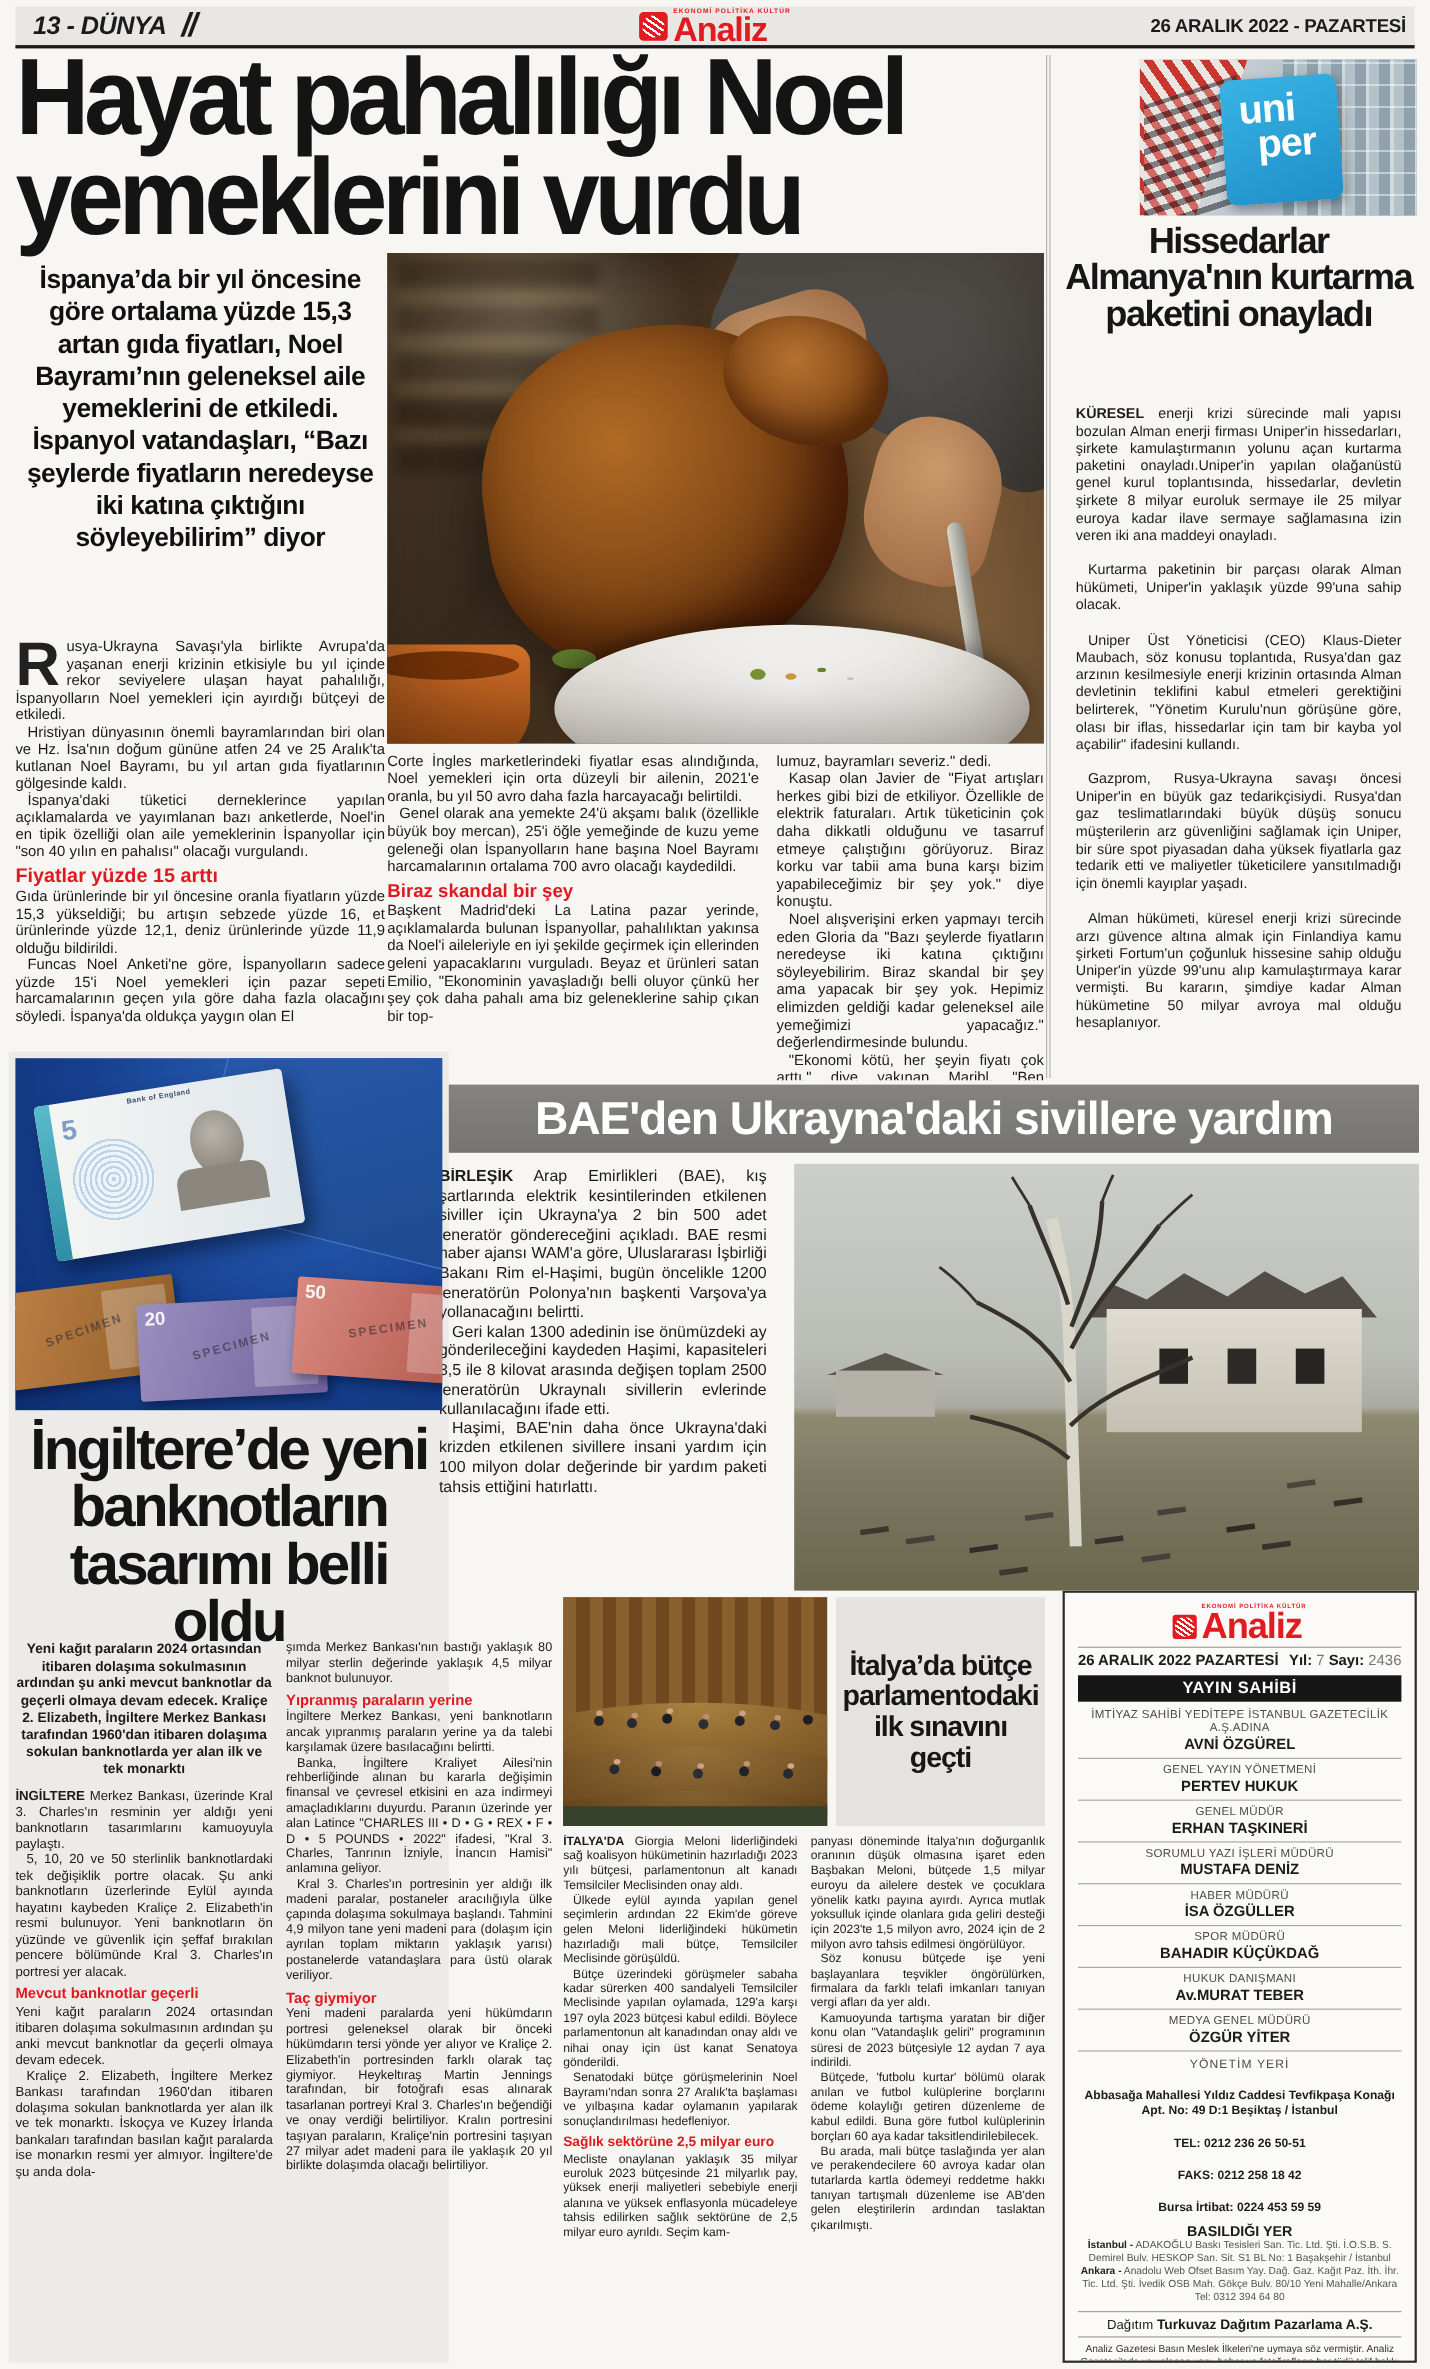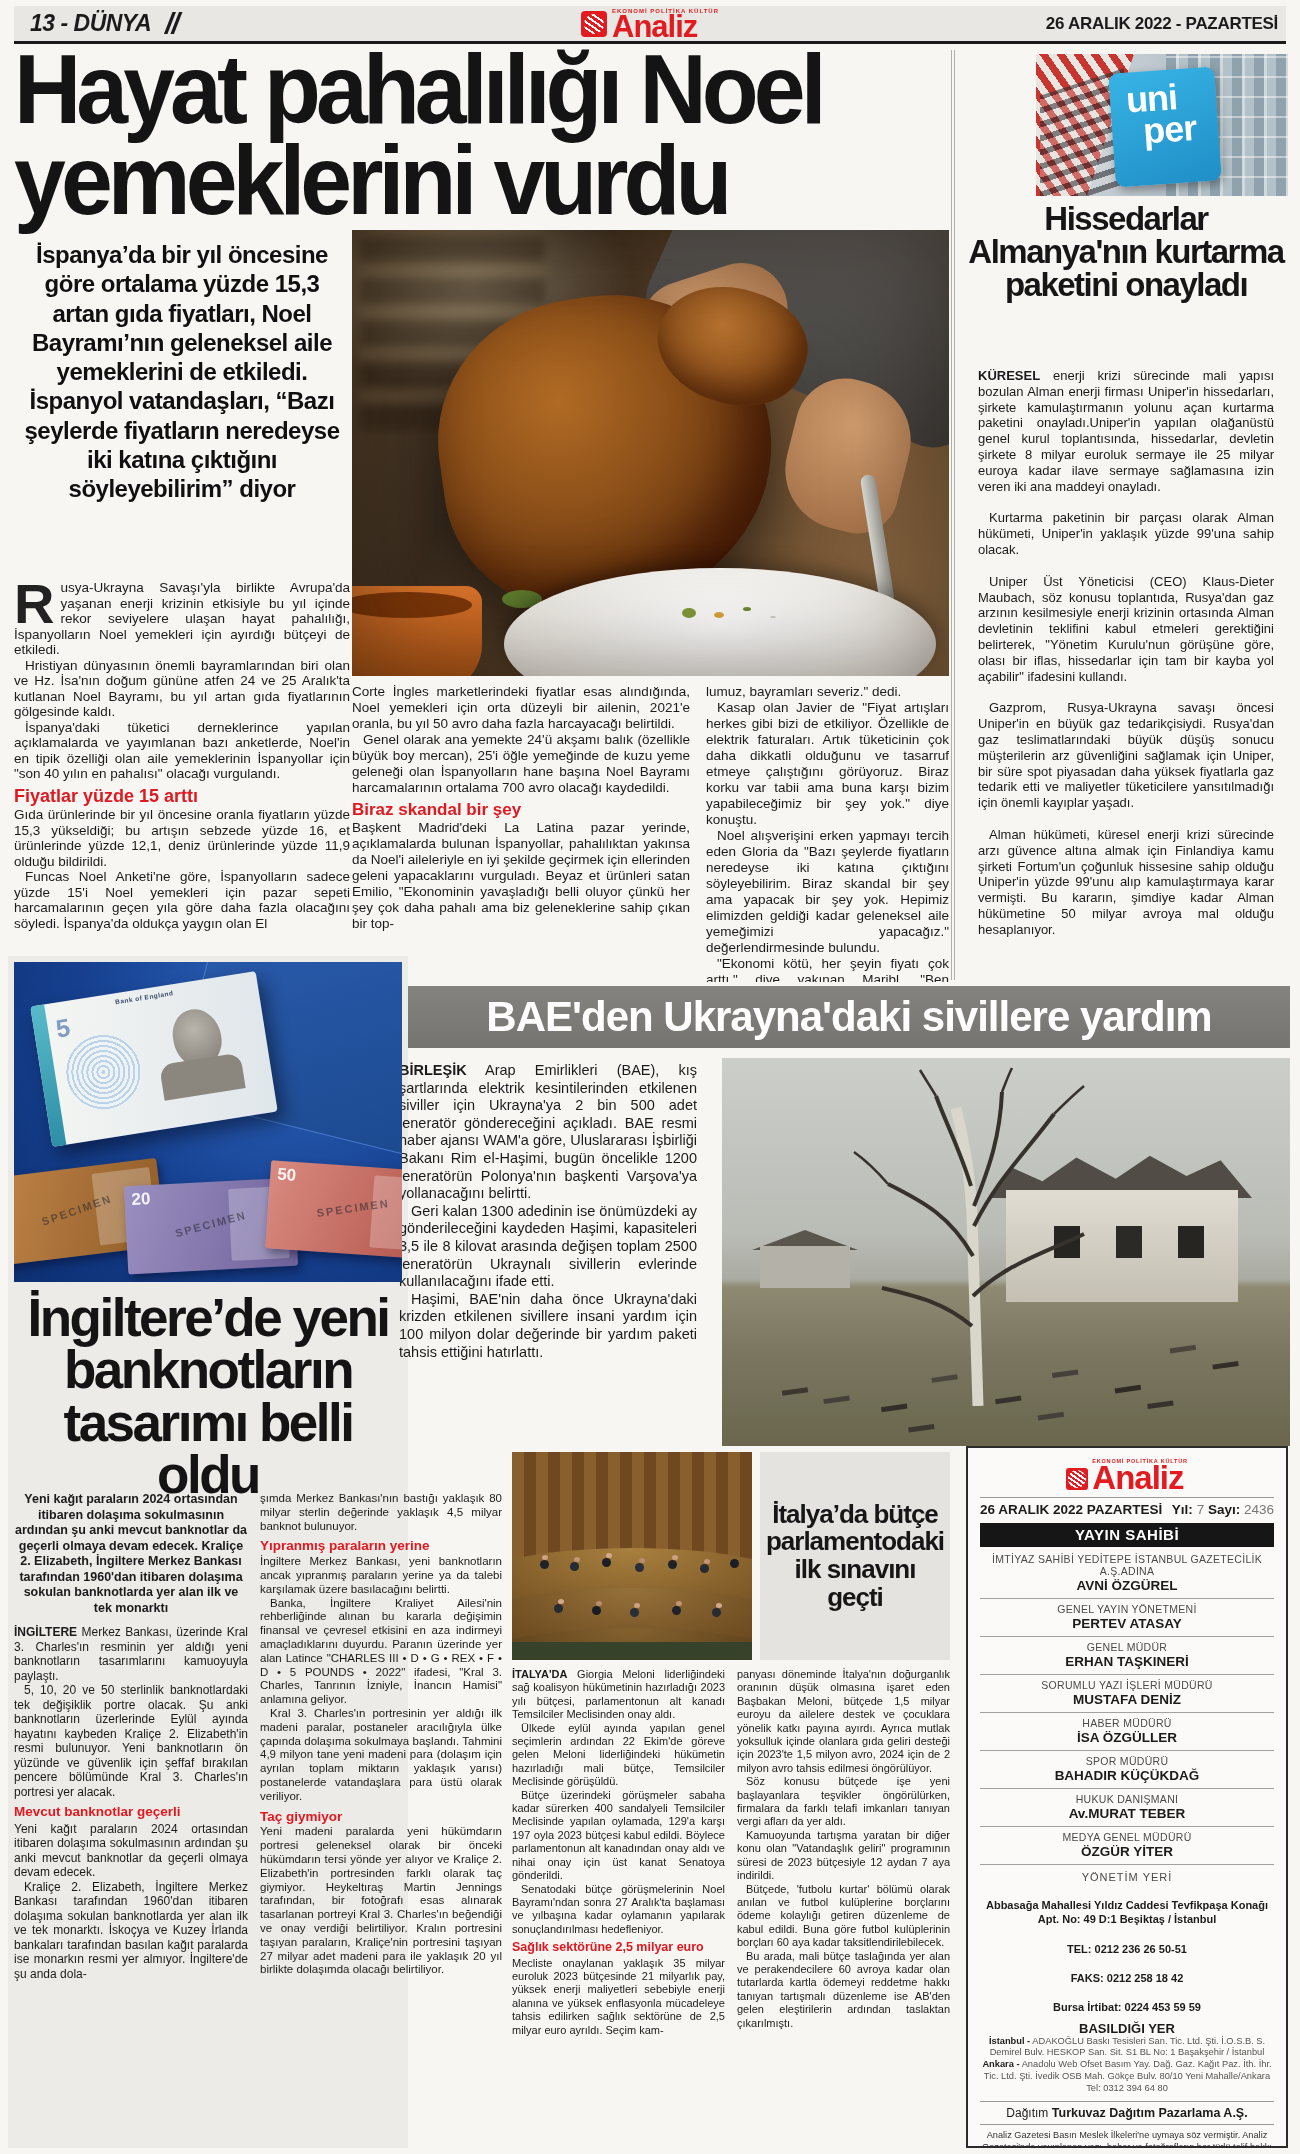--- a/index.html
+++ b/index.html
@@ -342,21 +342,21 @@
       <span><span>Yıl:</span> <span class="val">7</span> <span>Sayı:</span> <span class="val">2436</span></span>
     </div>
     <div class="m-bar">YAYIN SAHİBİ</div>
 
     <div class="m-entry">
         <div class="m-role">İMTİYAZ SAHİBİ YEDİTEPE İSTANBUL GAZETECİLİK A.Ş.ADINA</div>
         <div class="m-name">AVNİ ÖZGÜREL</div>
       </div>
     <div class="m-entry">
         <div class="m-role">GENEL YAYIN YÖNETMENİ</div>
-        <div class="m-name">PERTEV ATASAY</div>
+        <div class="m-name">PERTEV HUKUK</div>
       </div>
     <div class="m-entry">
         <div class="m-role">GENEL MÜDÜR</div>
         <div class="m-name">ERHAN TAŞKINERİ</div>
       </div>
     <div class="m-entry">
         <div class="m-role">SORUMLU YAZI İŞLERİ MÜDÜRÜ</div>
         <div class="m-name">MUSTAFA DENİZ</div>
       </div>
     <div class="m-entry">

